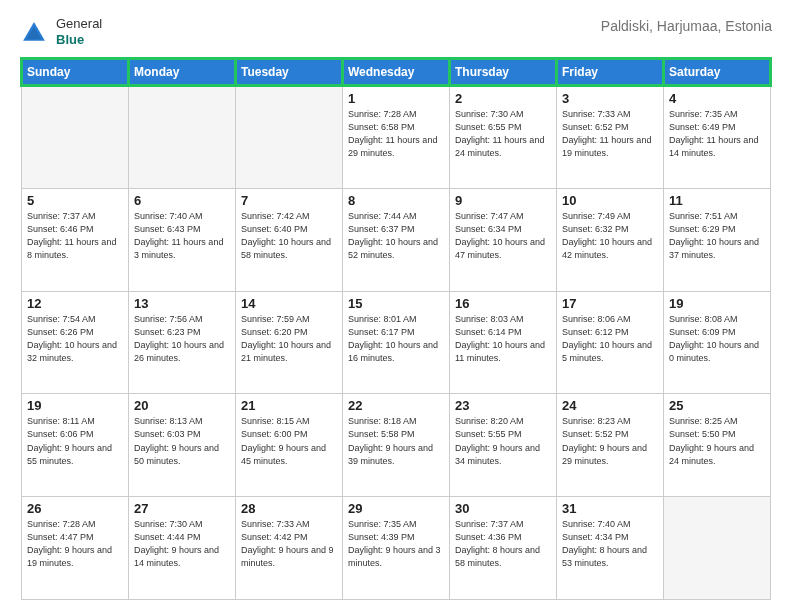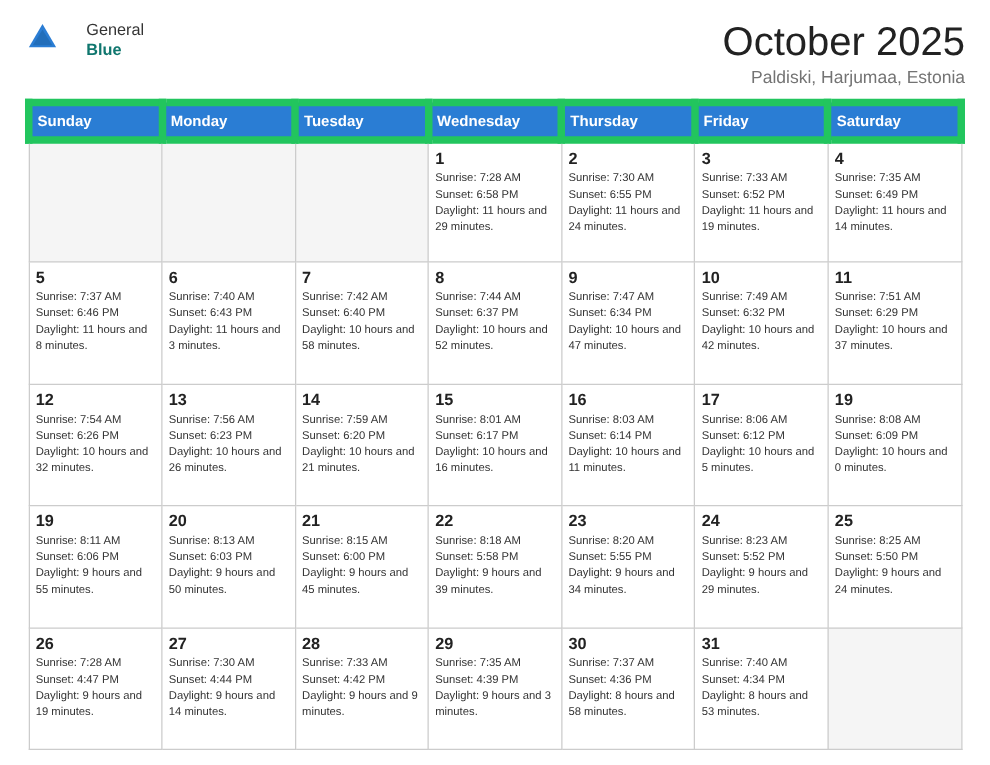--- a/index.html
+++ b/index.html
@@ -18,22 +18,22 @@
       flex-direction: column;
     }
     .header {
       display: flex;
       align-items: flex-start;
       justify-content: space-between;
       margin-bottom: 10px;
     }
     .logo {
       display: flex;
-      align-items: flex-start;
-      gap: 21px;
+      align-items: flex-end;
+      gap: 8px;
     }
     .logo-text {
       font-size: 15px;
       color: #333;
       line-height: 1.2;
     }
     .logo-icon {
       width: 28px;
       height: 28px;
     }
@@ -58,21 +58,21 @@
       width: 100%;
       table-layout: fixed;
     }
     .calendar th {
       background: #2a7dd4;
       color: #fff;
       font-size: 12px;
       font-weight: bold;
       padding: 5px 4px;
       text-align: left;
-      border: 6px solid #22c55e;
+      border: 3px solid #22c55e;
     }
     .calendar td {
       border: 1px solid #ccc;
       vertical-align: top;
       padding: 4px 5px;
       font-size: 9.5px;
       color: #333;
       height: 82px;
       background: #fff;
     }
@@ -104,21 +104,20 @@
       <svg class="logo-icon" viewBox="0 0 36 36">
         <polygon points="18,4 32,28 4,28" fill="#2a7dd4"></polygon>
         <polygon points="18,10 28,26 8,26" fill="#1a5fa0" opacity="0.5"></polygon>
       </svg>
       <div class="logo-text">
         <div style="font-size:13px;color:#333;">General</div>
         <div style="font-size:13px;color:#0f766e;font-weight:bold;">Blue</div>
       </div>
     </div>
     <div class="title-block">
-      <div class="month-title">October 2025</div>
       <div class="location">Paldiski, Harjumaa, Estonia</div>
     </div>
   </div>
 
   <table class="calendar">
     <thead>
       <tr>
       <th>Sunday</th>
           <th>Monday</th>
           <th>Tuesday</th>

